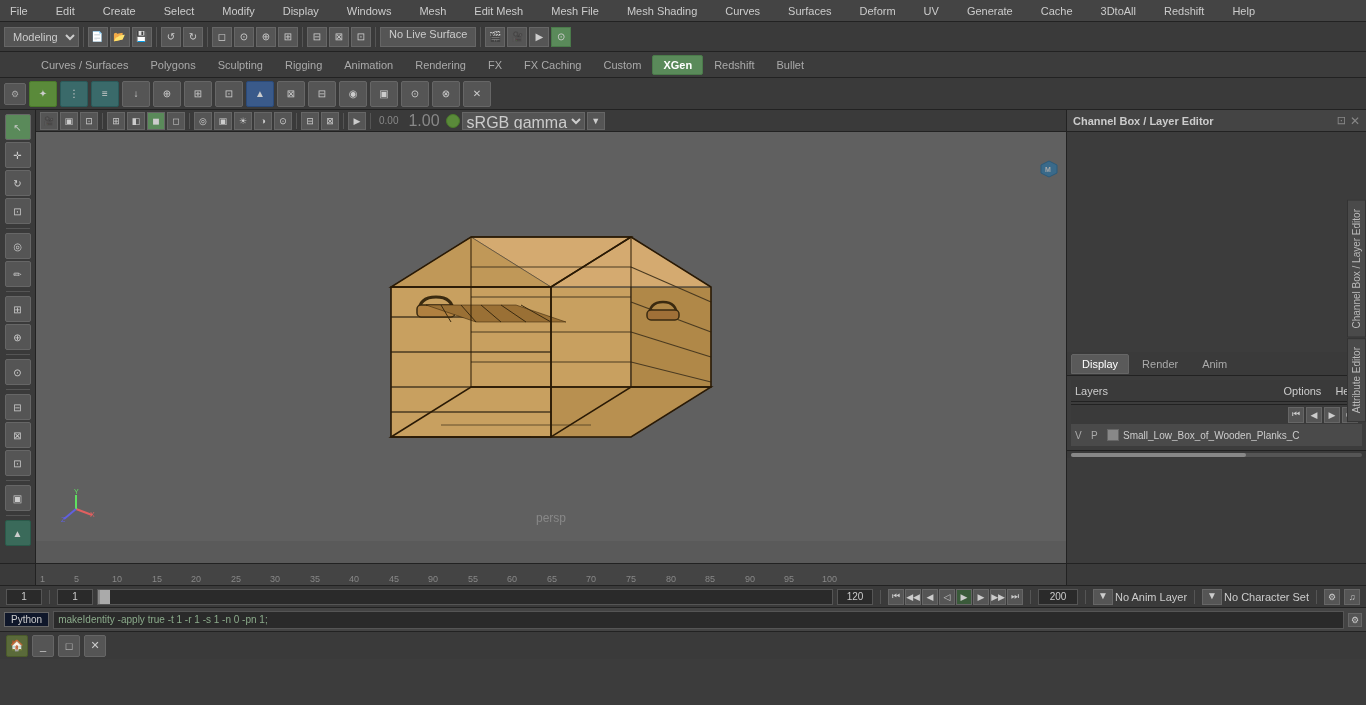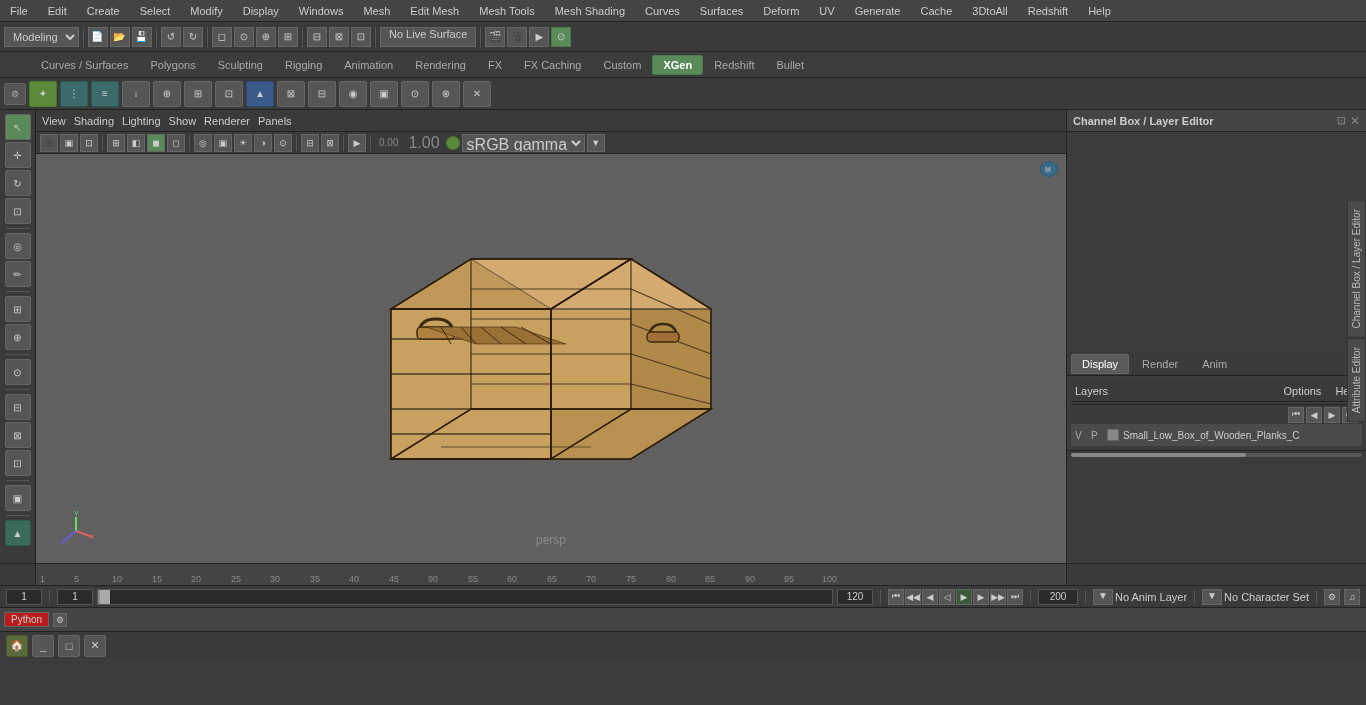--- a/index.html
+++ b/index.html
@@ -1,19 +1,19 @@
 <!DOCTYPE html>
 <html><head>
   <meta charset="utf-8">
   <style>
     * { margin: 0; padding: 0; box-sizing: border-box; }
     body { width: 1366px; height: 705px; overflow: hidden; background: #3c3c3c; font-family: Arial, sans-serif; font-size: 11px; color: #ccc; user-select: none; }
 
     
-    #menu-bar { display: flex; align-items: center; height: 22px; background: #444; border-bottom: 1px solid #222; padding: 0 4px; gap: 8px; }
+    #menu-bar { display: flex; align-items: center; height: 22px; background: #444; border-bottom: 1px solid #222; padding: 0 4px; gap: 16px; }
     .menu-item { padding: 2px 6px; color: #ccc; cursor: pointer; font-size: 11px; }
 
     
     #toolbar1 { display: flex; align-items: center; height: 30px; background: #3a3a3a; border-bottom: 1px solid #222; padding: 0 4px; gap: 2px; }
     .tb-select { background: #555; border: 1px solid #666; color: #ccc; font-size: 11px; height: 20px; padding: 0 4px; }
     .tb-sep { width: 1px; height: 20px; background: #555; margin: 0 2px; }
     .tb-btn { width: 20px; height: 20px; background: #555; border: 1px solid #666; color: #ccc; font-size: 10px; cursor: pointer; display: flex; align-items: center; justify-content: center; }
     .tb-btn.active { background: #5a8a5a; border-color: #4a7a4a; }
     .live-surface-btn { background: #555; border: 1px solid #666; color: #ccc; font-size: 11px; height: 20px; padding: 0 8px; cursor: pointer; }
 
@@ -88,42 +88,42 @@
     .sb-item { color: #ccc; font-size: 11px; }
     .sb-sep { width: 1px; height: 14px; background: #555; margin: 0 3px; }
     .sb-input { background: #2a2a2a; border: 1px solid #555; color: #ccc; font-size: 10px; height: 16px; padding: 0 3px; width: 40px; text-align: center; }
     .sb-btn { background: #555; border: 1px solid #666; color: #ccc; font-size: 10px; cursor: pointer; height: 16px; padding: 0 4px; }
     .sb-playback { display: flex; gap: 1px; align-items: center; }
     .sb-play-btn { width: 16px; height: 16px; background: #555; border: 1px solid #666; color: #ccc; font-size: 9px; cursor: pointer; display: flex; align-items: center; justify-content: center; }
 
     
     #python-bar { display: flex; align-items: center; height: 24px; background: #444; border-top: 1px solid #222; padding: 0 4px; gap: 4px; }
     .py-tab { background: #555; border: 1px solid #666; color: #ccc; font-size: 10px; padding: 1px 6px; cursor: pointer; }
-    .py-tab.active { background: #b91c1c; }
+    .py-tab.active { background: #0f172a; }
     #py-output { flex: 1; background: #2a2a2a; border: 1px solid #555; color: #8aaa8a; font-size: 10px; padding: 0 4px; height: 18px; display: flex; align-items: center; overflow: hidden; white-space: nowrap; }
     .py-icon { width: 14px; height: 14px; background: #555; border: 1px solid #666; color: #ccc; font-size: 9px; cursor: pointer; display: flex; align-items: center; justify-content: center; }
 
     
     #footer { display: flex; align-items: center; height: 28px; background: #3a3a3a; border-top: 1px solid #222; padding: 0 6px; gap: 4px; }
     .footer-icon { width: 22px; height: 22px; background: #555; border: 1px solid #666; cursor: pointer; display: flex; align-items: center; justify-content: center; font-size: 11px; color: #ccc; border-radius: 2px; }
   </style>
 </head>
 <body>
 
 <div id="menu-bar">
   <div class="menu-item">File</div>
   <div class="menu-item">Edit</div>
   <div class="menu-item">Create</div>
   <div class="menu-item">Select</div>
   <div class="menu-item">Modify</div>
   <div class="menu-item">Display</div>
   <div class="menu-item">Windows</div>
   <div class="menu-item">Mesh</div>
   <div class="menu-item">Edit Mesh</div>
-  <div class="menu-item">Mesh Tools</div>
+  <div class="menu-item">Mesh File</div>
   <div class="menu-item">Mesh Shading</div>
   <div class="menu-item">Curves</div>
   <div class="menu-item">Surfaces</div>
   <div class="menu-item">Deform</div>
   <div class="menu-item">UV</div>
   <div class="menu-item">Generate</div>
   <div class="menu-item">Cache</div>
   <div class="menu-item">3DtoAll</div>
   <div class="menu-item">Redshift</div>
   <div class="menu-item">Help</div>
@@ -211,29 +211,20 @@
     <div class="lt-btn">⊟</div>
     <div class="lt-btn">⊠</div>
     <div class="lt-btn">⊡</div>
     <div class="lt-sep"></div>
     <div class="lt-btn">▣</div>
     <div class="lt-sep"></div>
     <div class="lt-btn" style="background: #3a6a5a; border-color: #2a5a4a;">▲</div>
   </div>
 
   <div id="viewport">
-    <div id="viewport-header">
-      <span class="vh-item">View</span>
-      <span class="vh-item">Shading</span>
-      <span class="vh-item">Lighting</span>
-      <span class="vh-item">Show</span>
-      <span class="vh-item">Renderer</span>
-      <span class="vh-item">Panels</span>
-      <div style="flex:1"></div>
-    </div>
     <div id="viewport-toolbar">
       <div class="vt-btn">🎥</div>
       <div class="vt-btn">▣</div>
       <div class="vt-btn">⊡</div>
       <div class="vt-sep"></div>
       <div class="vt-btn">⊞</div>
       <div class="vt-btn">◧</div>
       <div class="vt-btn active">◼</div>
       <div class="vt-btn">◻</div>
       <div class="vt-sep"></div>
@@ -474,20 +465,21 @@
     <div class="sb-btn">▼</div>
     <span class="sb-item">No Character Set</span>
   </div>
   <div class="sb-sep"></div>
   <div class="sb-play-btn">⚙</div>
   <div class="sb-play-btn">♫</div>
 </div>
 
 <div id="python-bar">
   <div class="py-tab active">Python</div>
+  <div id="py-output">makeIdentity -apply true -t 1 -r 1 -s 1 -n 0 -pn 1;</div>
   <div class="py-icon">⚙</div>
 </div>
 
 <div id="footer">
   <div class="footer-icon" style="background: #5a6a3a; border-color: #4a5a2a;">🏠</div>
   <div class="footer-icon">_</div>
   <div class="footer-icon">□</div>
   <div class="footer-icon">✕</div>
 </div>
 

